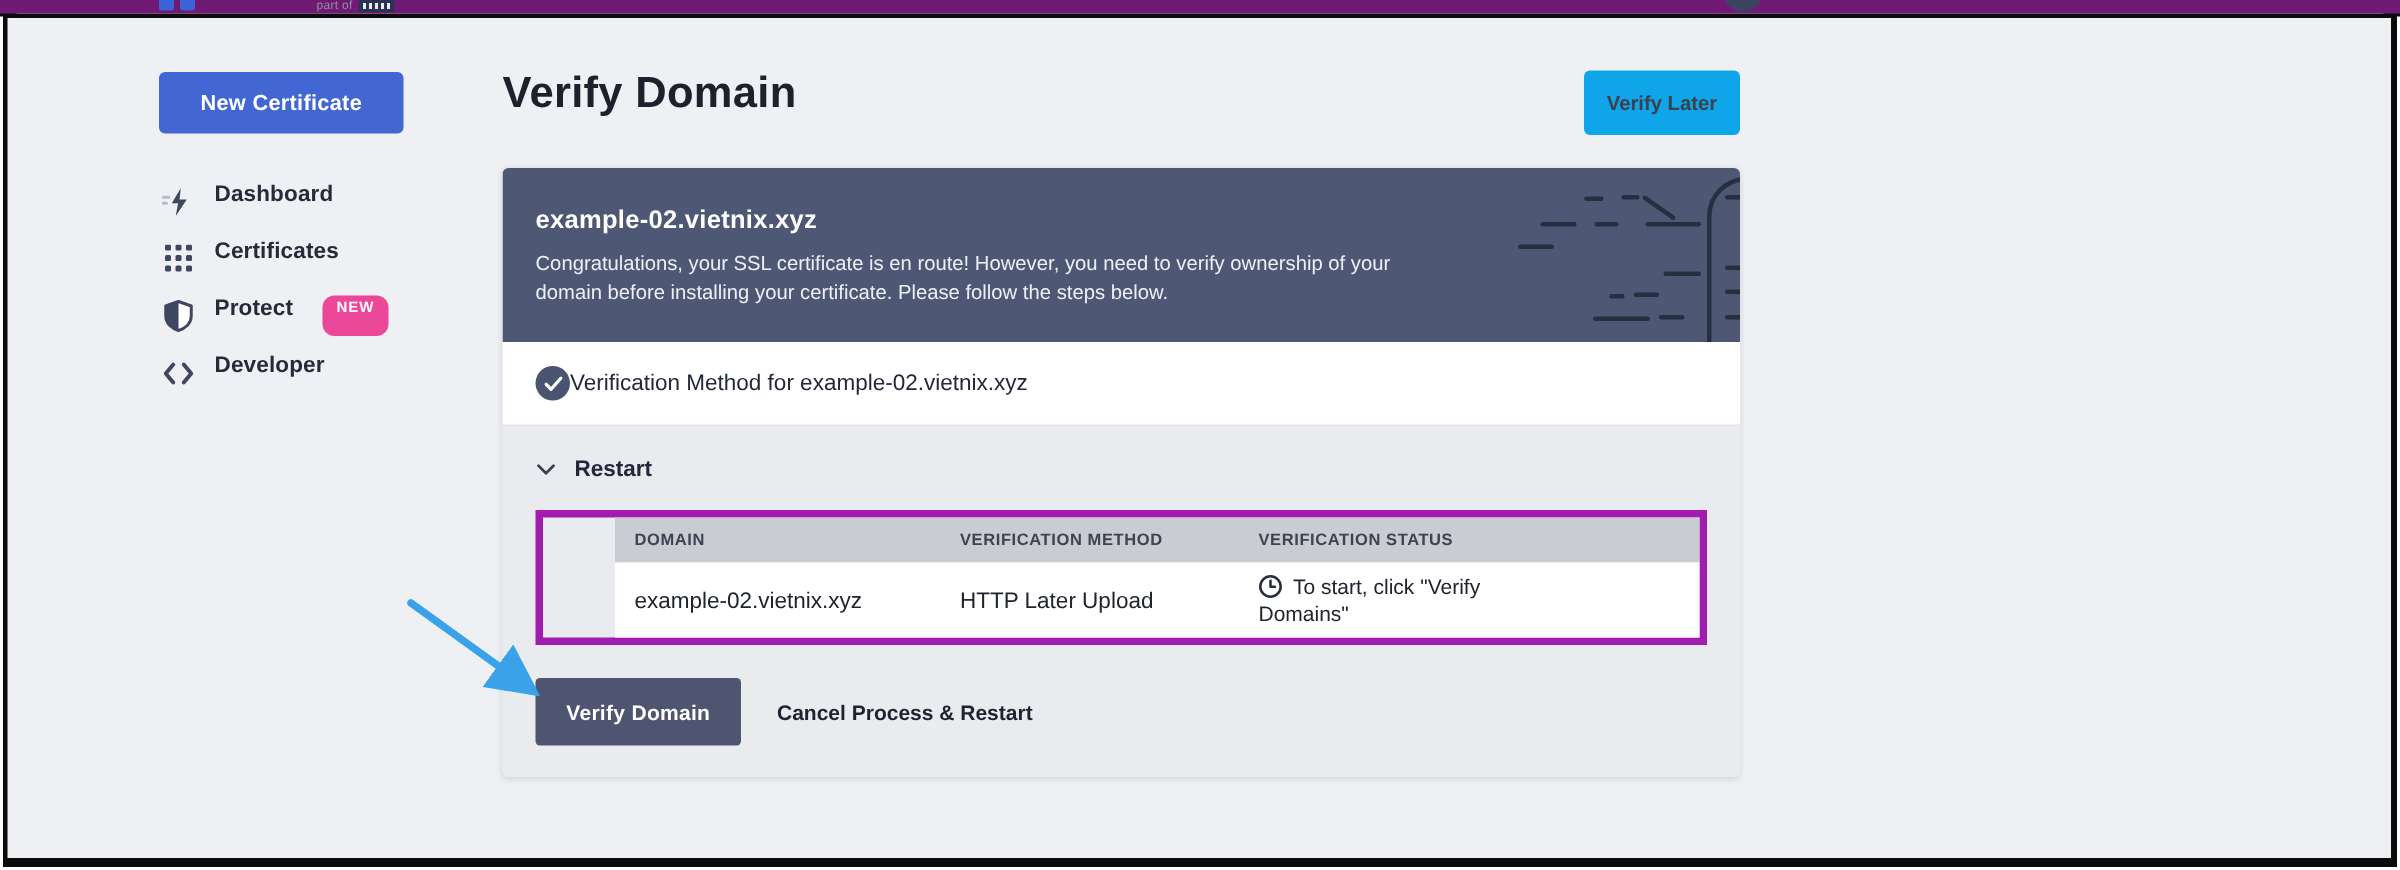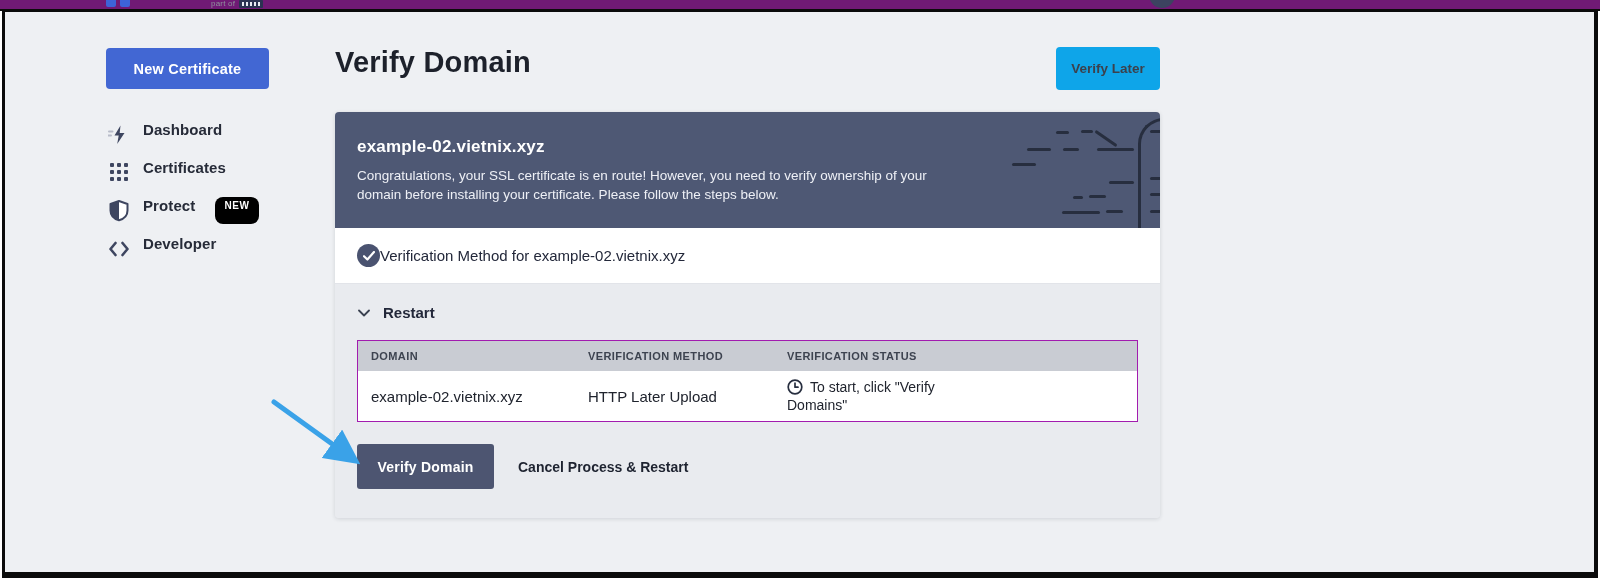--- a/index.html
+++ b/index.html
@@ -27,21 +27,21 @@
   .content { position:absolute; inset:0; z-index:2; }
 
   
   .new-cert { position:absolute; left:106px; top:48px; width:163px; height:41px;
     background:#4267d3; color:#fff; border:none; border-radius:4px;
     font-family:"Liberation Sans",sans-serif; font-size:14.5px; font-weight:700; cursor:pointer; letter-spacing:.2px; }
   .side-nav { position:absolute; left:106px; top:121px; width:220px; }
   .side-item { display:flex; height:27px; margin-bottom:11px; cursor:pointer; }
   .sicon { width:26px; display:flex; align-items:center; justify-content:center; flex:0 0 26px; }
   .slabel { margin-left:11px; font-size:15px; font-weight:700; color:#262b38; letter-spacing:.1px; }
-  .new-badge { margin-left:20px; background:#000000; color:#fff; font-size:10px; font-weight:700;
+  .new-badge { margin-left:20px; background:#ec4899; color:#fff; font-size:10px; font-weight:700;
     letter-spacing:.6px; padding:3px 9px 2px; border-radius:8px; }
 
   
   .page-title { position:absolute; left:335px; top:46px; font-size:29px; font-weight:700; color:#1d212b; letter-spacing:.2px; }
   .verify-later { position:absolute; left:1056px; top:47px; width:104px; height:43px;
     background:#0ea5e9; border:none; border-radius:4px; font-family:"Liberation Sans",sans-serif;
     font-size:13.5px; font-weight:700; color:#3c414c; cursor:pointer; }
 
   
   .card { position:absolute; left:335px; top:112px; width:825px; height:406px;
@@ -59,21 +59,21 @@
     padding-left:22px; border-bottom:1px solid #e2e4e9; cursor:pointer; }
   .check-circle { width:23px; height:23px; border-radius:50%; background:#4a5370;
     display:flex; align-items:center; justify-content:center; flex:0 0 23px; }
   .method-label { font-size:15px; color:#23283a; }
 
   .finalize { height:234px; background:#e9ebef; padding:0 22px; }
   .finalize-head { padding-top:20px; display:flex; align-items:center; cursor:pointer; }
   .chev { display:flex; width:14px; justify-content:center; }
   .finalize-title { margin-left:12px; font-size:15px; font-weight:700; color:#23283a; }
 
-  .vtable { margin-top:19px; border:1px solid #a21caf; }
+  .vtable { margin-top:19px; border:5px solid #a21caf;padding-left:48px; }
   .thead { display:flex; background:#c9ccd3; height:30px; align-items:center;
     font-size:11px; font-weight:700; letter-spacing:.4px; color:#3d4350; }
   .trow { display:flex; background:#ffffff; height:50px; align-items:center;
     font-size:15px; color:#20242e; }
   .c1 { width:230px; padding-left:13px; }
   .c2 { width:199px; }
   .c3 { flex:1; }
   .status-wrap { width:185px; font-size:14px; line-height:18px; color:#20242e; }
   .clock-icon { vertical-align:-3px; margin-right:7px; }
 

